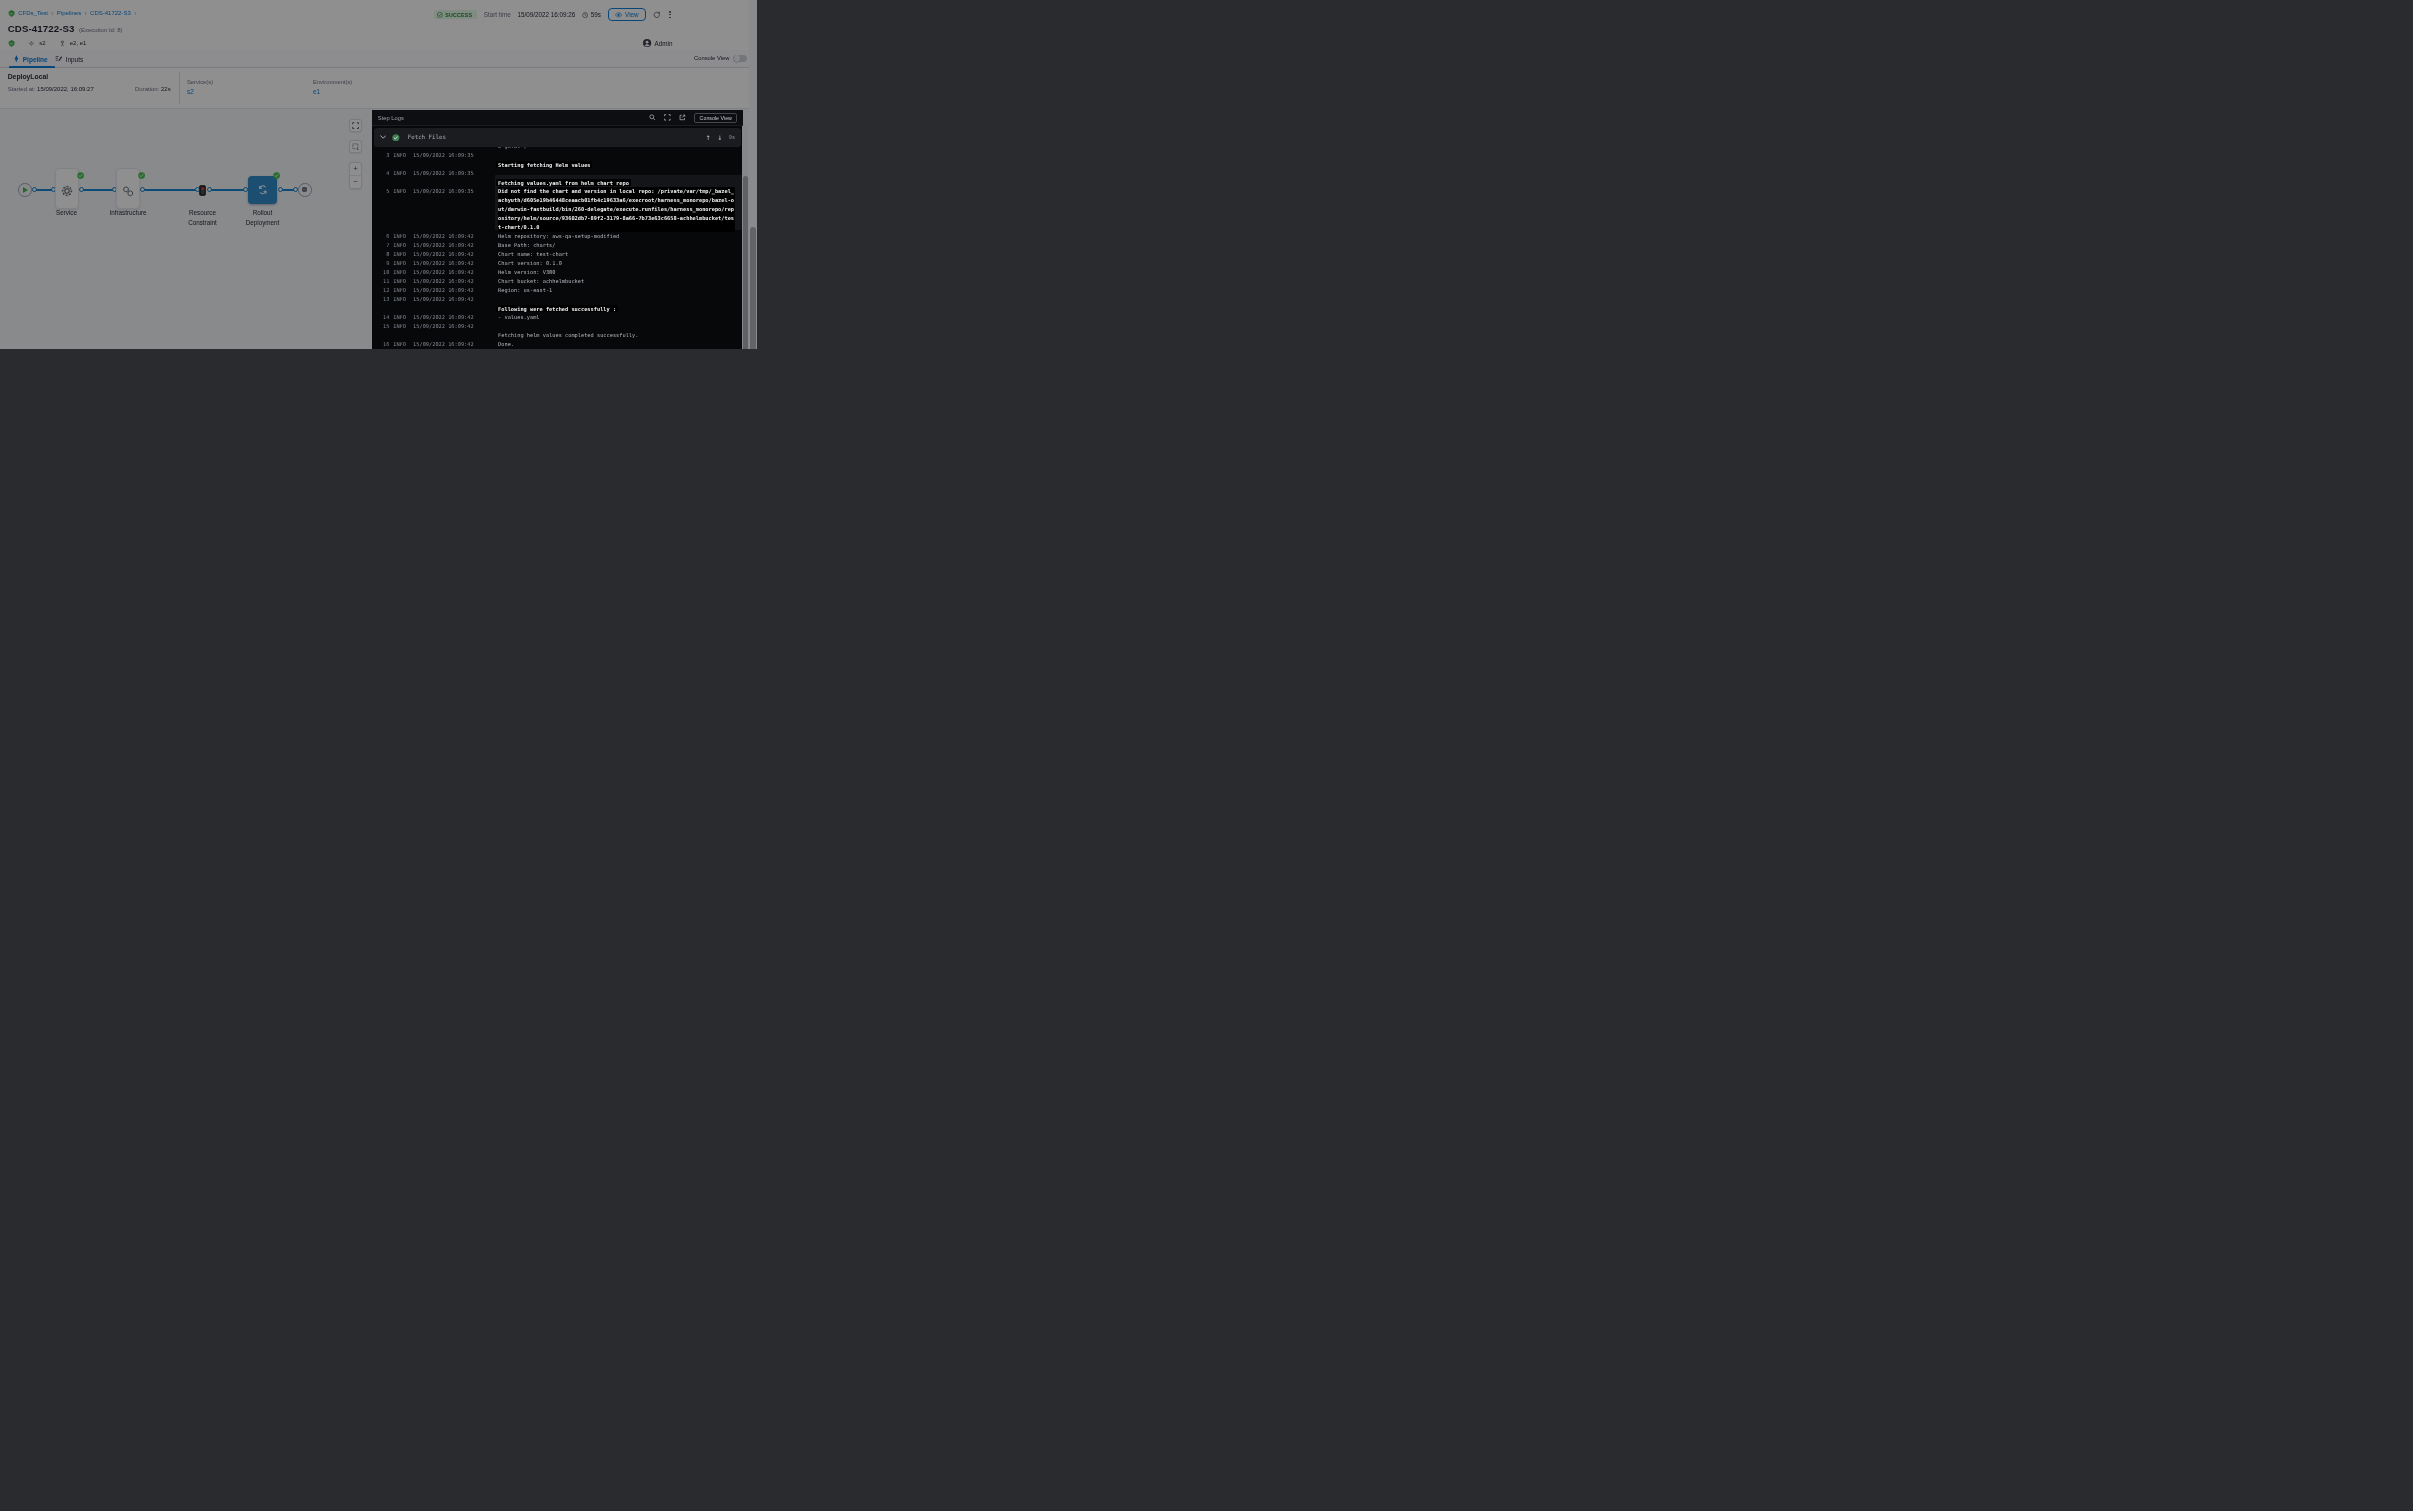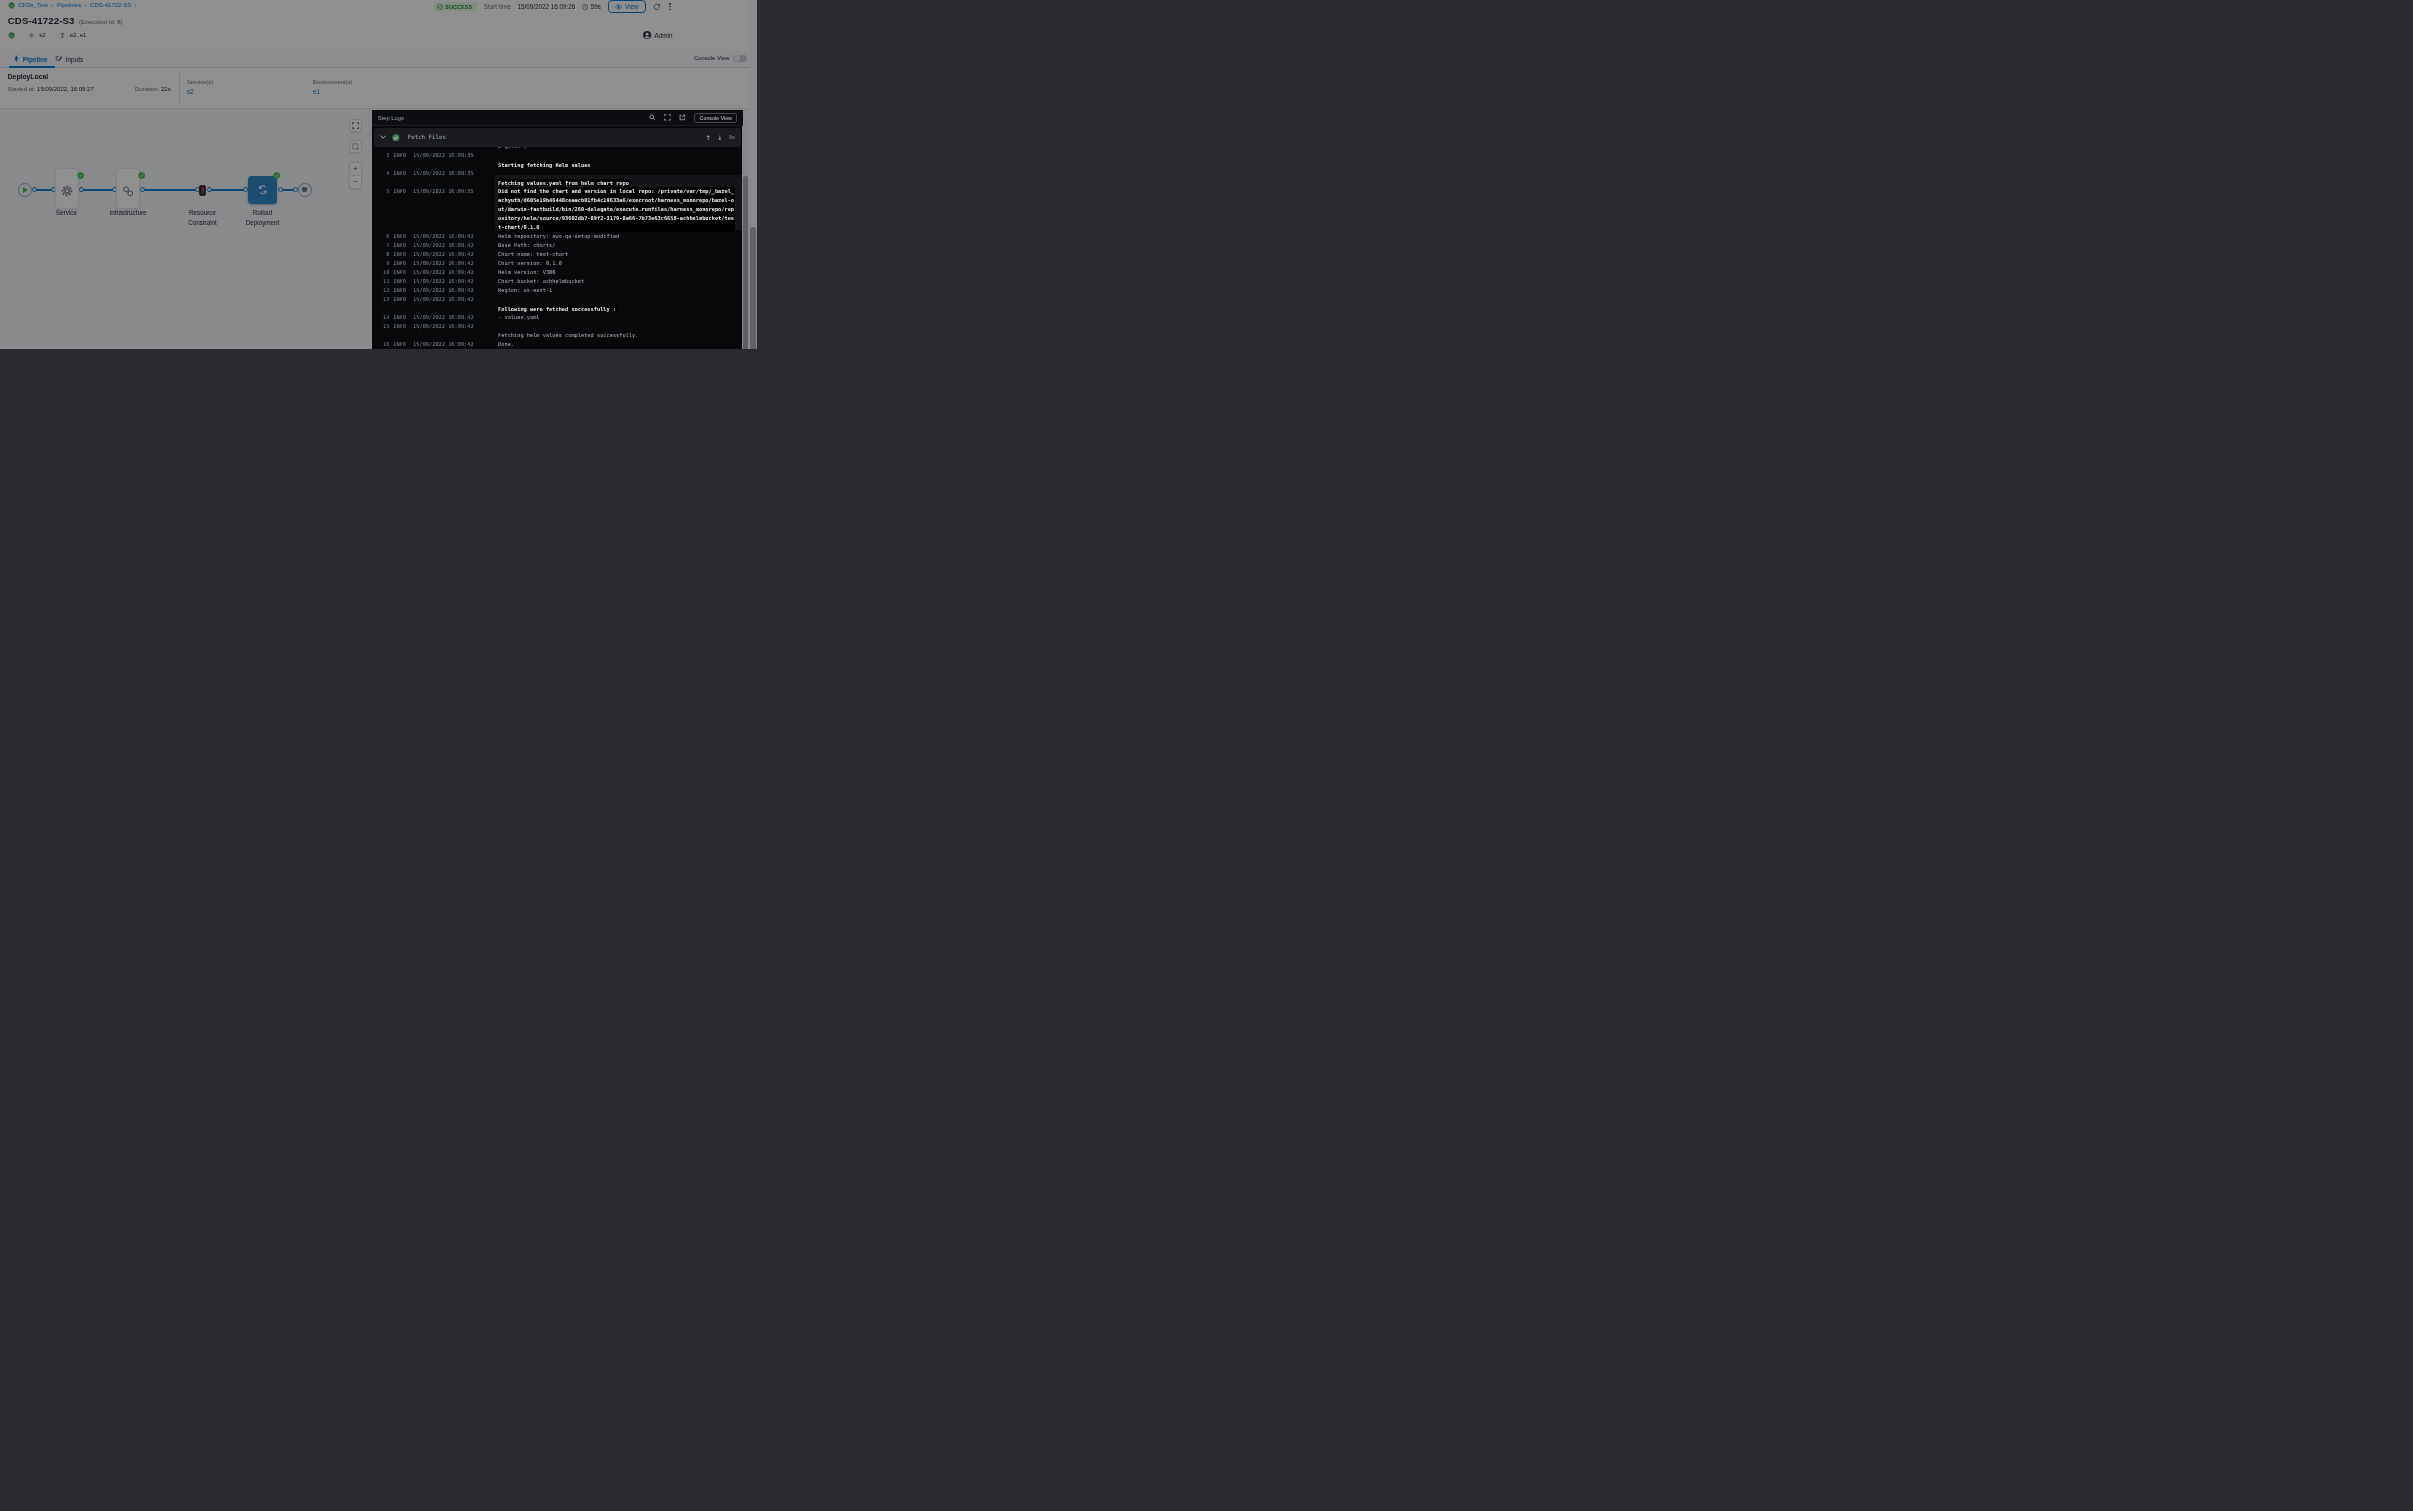--- a/index.html
+++ b/index.html
@@ -1,21 +1,21 @@
 <!DOCTYPE html>
 <html style="font-size:7.7px"><head>
 <meta charset="utf-8">
 <style>
   * { margin:0; padding:0; box-sizing:border-box; }
   html,body { background:#2a2b2e; }
   body { font-family:"Liberation Sans", sans-serif; }
   #app { position:relative; width:757px; height:349px; overflow:hidden; background:#ffffff; }
 
   
-  .topbar { position:absolute; left:0; top:0; width:684px; height:50px; background:#ffffff; }
+  .topbar { position:absolute; left:0; top:8px; width:684px; height:50px; background:#ffffff; }
   .crumbrow { position:absolute; left:7.7px; top:1.4px; height:7.7px; display:flex; align-items:center; gap:3.4px; font-size:6px; }
   .crumb { color:#0278d5; cursor:pointer; }
   .crumb-sep { color:#9a9da8; font-size:6.3px; }
   .titlerow { position:absolute; left:7.7px; top:15px; display:flex; align-items:baseline; gap:4.3px; }
   .ptitle { font-size:9.7px; font-weight:bold; color:#1c1e2b; letter-spacing:0.1px; }
   .exec-id { font-size:6px; color:#6b6d80; }
   .tagrow { position:absolute; left:7.7px; top:31px; height:8.7px; display:flex; align-items:center; gap:3.9px; font-size:6px; color:#1c1e2b; }
   .tagrow .gap { width:5.8px; }
 
   .statuscluster { position:absolute; right:11.6px; top:0; height:13.5px; display:flex; align-items:center; gap:6.8px; }

